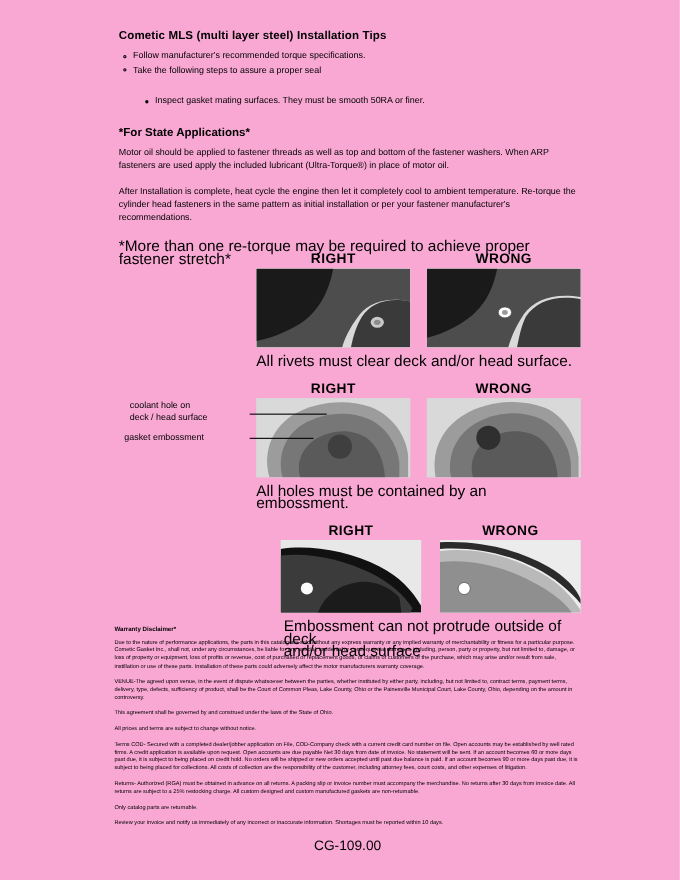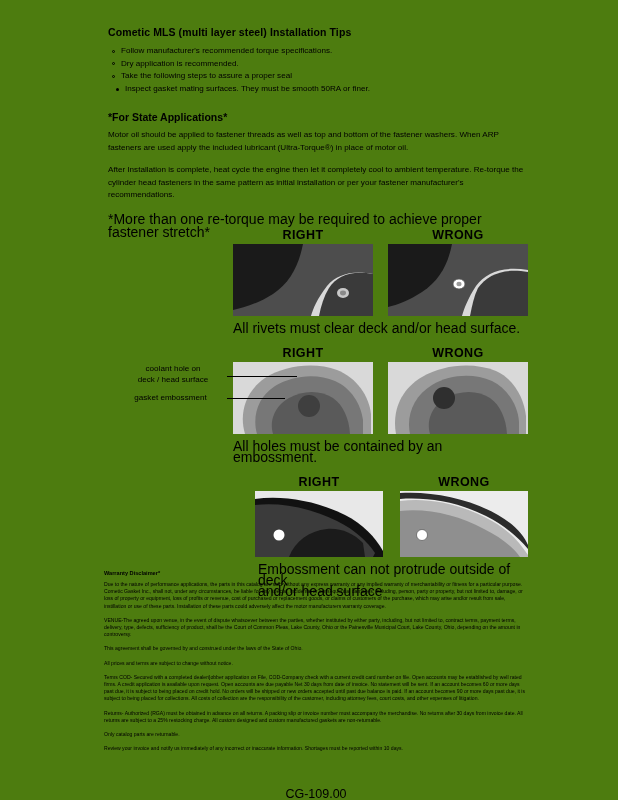--- a/index.html
+++ b/index.html
@@ -13,21 +13,21 @@
     font-family: "Liberation Sans", sans-serif;
     color: #000000;
     position: relative;
     overflow: hidden;
   }
   .page {
     position: absolute;
     left: 0; top: 0;
     width: 618px;
     height: 800px;
-    background: #4d7c0f;
+    background: #f9a8d4;
   }
   .content {
     position: absolute;
     left: 104px;
     top: 26px;
     width: 424px;
   }
   h1.title {
     font-size: 10.5px;
     font-weight: bold;
@@ -52,21 +52,21 @@
     left: 0;
     top: 4.5px;
     width: 3px;
     height: 3px;
     border: 1px solid #000;
     border-radius: 50%;
     box-sizing: border-box;
   }
   ul.sub {
     list-style: none;
-    margin: 0;
+    margin: 16px;
     padding: 0;
   }
   ul.sub > li {
     font-size: 8.1px;
     line-height: 12.6px;
     margin-left: 12px;
     padding-left: 9px;
     position: relative;
   }
   ul.sub > li::before {
@@ -141,21 +141,21 @@
     line-height: 11px;
   }
   .caption.indent {
     margin-left: 3px;
   }
 
   
   .annot {
     position: absolute;
     font-size: 8.1px;
-    text-align: center;
+    text-align: left;
     line-height: 10.5px;
     white-space: pre-line;
   }
   .leader {
     position: absolute;
     background: #000;
     height: 1px;
   }
 
   
@@ -178,35 +178,33 @@
   }
   .docnum {
     position: absolute;
     left: 0;
     top: 762px;
     width: 618px;
     text-align: center;
     font-size: 12.5px;
     padding-left: 14px;
     box-sizing: border-box;
-    margin-top: 25px;
   }
   svg { display: block; }
 </style>
 </head>
 <body>
 
 <div class="page">
 
   <div class="content">
     <h1 class="title">Cometic MLS (multi layer steel) Installation Tips</h1>
 
     <ul class="bullets">
       <li>Follow manufacturer's recommended torque specifications.</li>
-      <li>Dry application is recommended.</li>
       <li>Take the following steps to assure a proper seal</li>
     </ul>
     <ul class="sub">
       <li>Inspect gasket mating surfaces.  They must be smooth 50RA or finer.</li>
     </ul>
 
     <h2 class="subtitle">*For State Applications*</h2>
     <p class="para">Motor oil should be applied to fastener threads as well as top and bottom of the fastener washers. When ARP fasteners are used apply the included lubricant (Ultra-Torque®) in place of motor oil.</p>
     <p class="para">After Installation is complete, heat cycle the engine then let it completely cool to ambient temperature. Re-torque the cylinder head fasteners in the same pattern as initial installation or per your fastener manufacturer's recommendations.</p>
     <p class="note">*More than one re-torque may be required to achieve proper fastener stretch*</p>

